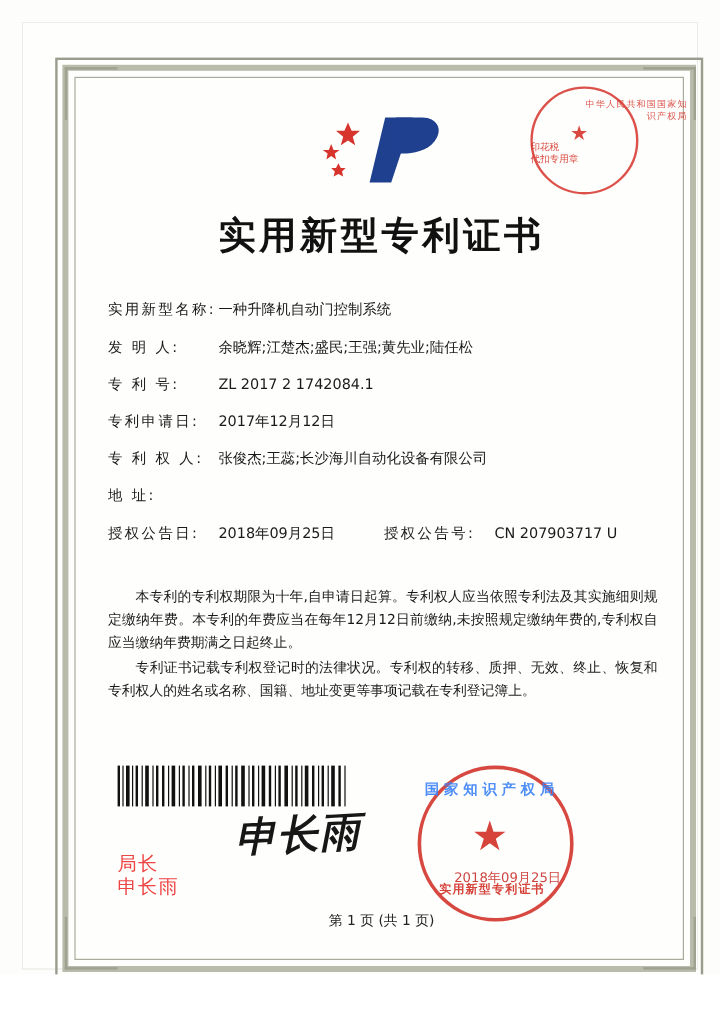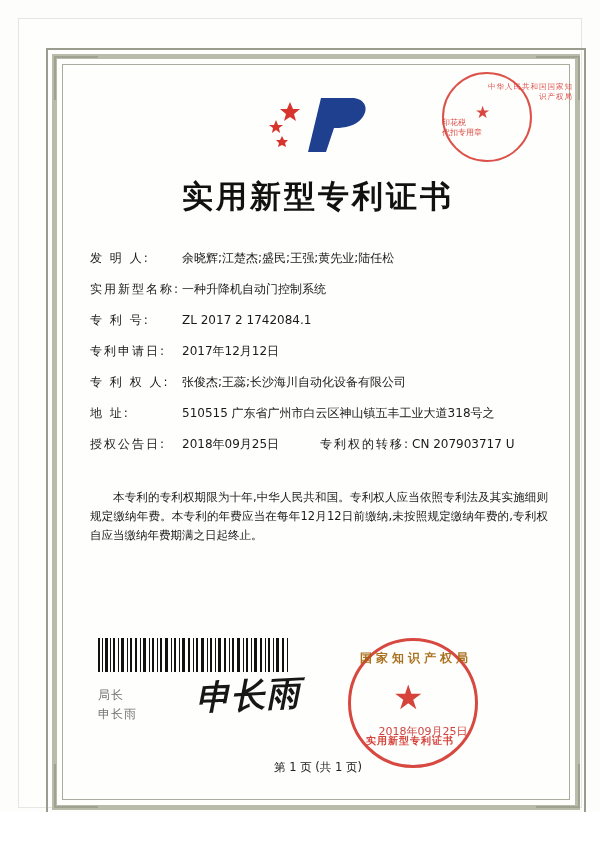--- a/index.html
+++ b/index.html
@@ -202,24 +202,24 @@
     position: absolute;
     top: 0;
     height: 34px;
     background: #111;
     display: block;
   }
 
   
   .sign-label {
     position: absolute;
-    left: 80px; top: 668px;
-    font-size: 12px;
+    left: 80px; top: 692px;
+    font-size: 16px;
     line-height: 19px;
-    color: #737373;
+    color: #ef4444;
     letter-spacing: 1px;
   }
   .sign-script {
     position: absolute;
     left: 178px; top: 655px;
     font-family: "DejaVu Serif", "Liberation Serif", serif;
     font-size: 34px;
     font-weight: bold;
     font-style: italic;
     color: #171717;
@@ -246,24 +246,24 @@
     left: 45px; top: 42px;
     font-size: 34px;
     line-height: 34px;
     color: #d12f27;
     opacity: .9;
   }
   .seal .arc-top {
     position: absolute;
     left: 0; top: 12px;
     width: 124px;
-    text-align: right;
+    text-align: center;
     font-size: 12px;
     letter-spacing: 4px;
-    color: #a16207;
+    color: #3b82f6;
     opacity: .9;
     font-weight: bold;
   }
   .seal .arc-bottom {
     position: absolute;
     left: 0; top: 96px;
     width: 124px;
     text-align: center;
     font-size: 10px;
     letter-spacing: 1px;
@@ -329,27 +329,27 @@
       <div class="arc">中华人民共和国国家知识产权局</div>
       <div class="star">★</div>
       <div class="txt">印花税<br>代扣专用章</div>
     </div>
 
     <div class="title">实用新型专利证书</div>
 
     <div class="fields">
 
       <div class="row">
+        <div class="label">实用新型名称:</div>
+        <div class="value">一种升降机自动门控制系统</div>
+      </div>
+
+      <div class="row">
         <div class="label">发 明 人:</div>
         <div class="value">余晓辉;江楚杰;盛民;王强;黄先业;陆任松</div>
-      </div>
-
-      <div class="row">
-        <div class="label">实用新型名称:</div>
-        <div class="value">一种升降机自动门控制系统</div>
       </div>
 
       <div class="row">
         <div class="label">专 利 号:</div>
         <div class="value">ZL 2017 2 1742084.1</div>
       </div>
 
       <div class="row">
         <div class="label">专利申请日:</div>
         <div class="value">2017年12月12日</div>
@@ -357,38 +357,38 @@
 
       <div class="row">
         <div class="label">专 利 权 人:</div>
         <div class="value">
           <span class="sub">张俊杰;王蕊;长沙海川自动化设备有限公司</span>
         </div>
       </div>
 
       <div class="row">
         <div class="label">地        址:</div>
-        <div class="value">510515 广东省广州市白云区神山镇五丰工业大道318号之</div>
       </div>
 
       <div class="row-split">
         <div class="half">
           <div class="label">授权公告日:</div>
           <div class="value">2018年09月25日</div>
         </div>
         <div class="half half2">
-          <div class="label">专利权的转移:</div>
+          <div class="label">授权公告号:</div>
           <div class="value">CN 207903717 U</div>
         </div>
       </div>
 
     </div>
 
     <div class="body-text">
-      <p>本专利的专利权期限为十年,中华人民共和国。专利权人应当依照专利法及其实施细则规定缴纳年费。本专利的年费应当在每年12月12日前缴纳,未按照规定缴纳年费的,专利权自应当缴纳年费期满之日起终止。</p>
+      <p>本专利的专利权期限为十年,自申请日起算。专利权人应当依照专利法及其实施细则规定缴纳年费。本专利的年费应当在每年12月12日前缴纳,未按照规定缴纳年费的,专利权自应当缴纳年费期满之日起终止。</p>
+      <p>专利证书记载专利权登记时的法律状况。专利权的转移、质押、无效、终止、恢复和专利权人的姓名或名称、国籍、地址变更等事项记载在专利登记簿上。</p>
     </div>
 
     <div class="barcode">
       <i style="left:0px;width:2px"></i>
         <i style="left:4px;width:1px"></i>
         <i style="left:7px;width:3px"></i>
       <i style="left:12px;width:1px"></i>
         <i style="left:15px;width:2px"></i>
         <i style="left:20px;width:1px"></i>
       <i style="left:23px;width:3px"></i>

